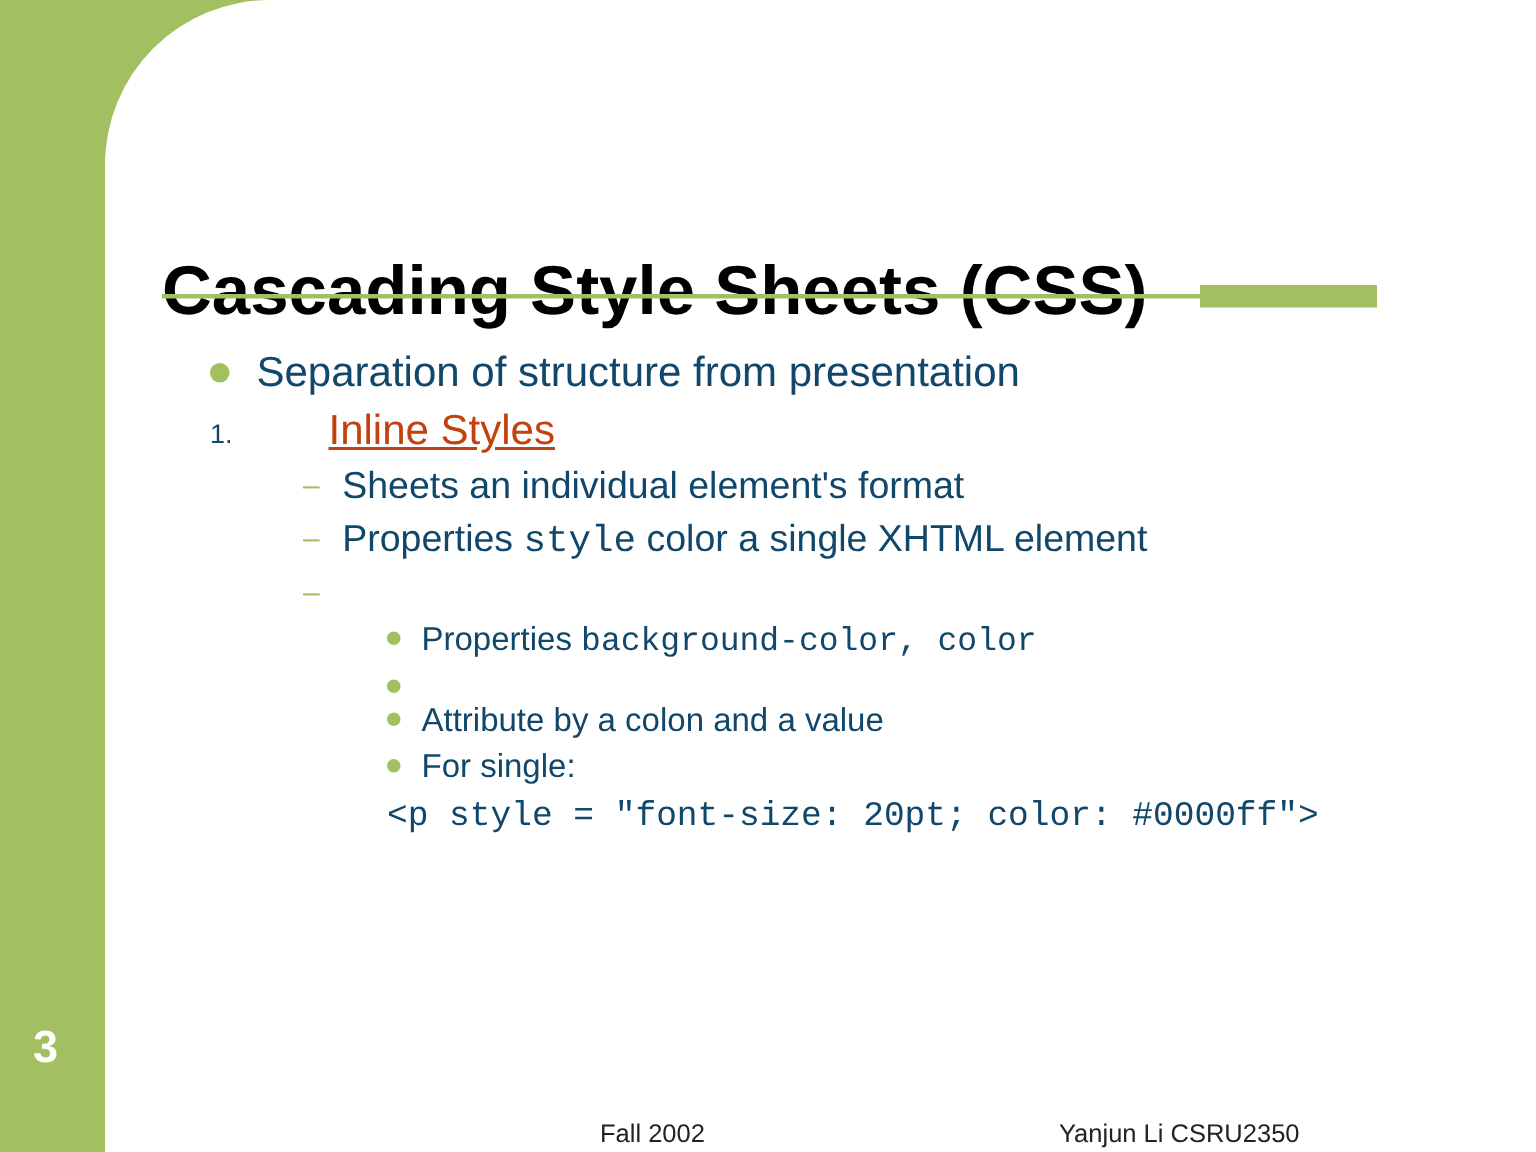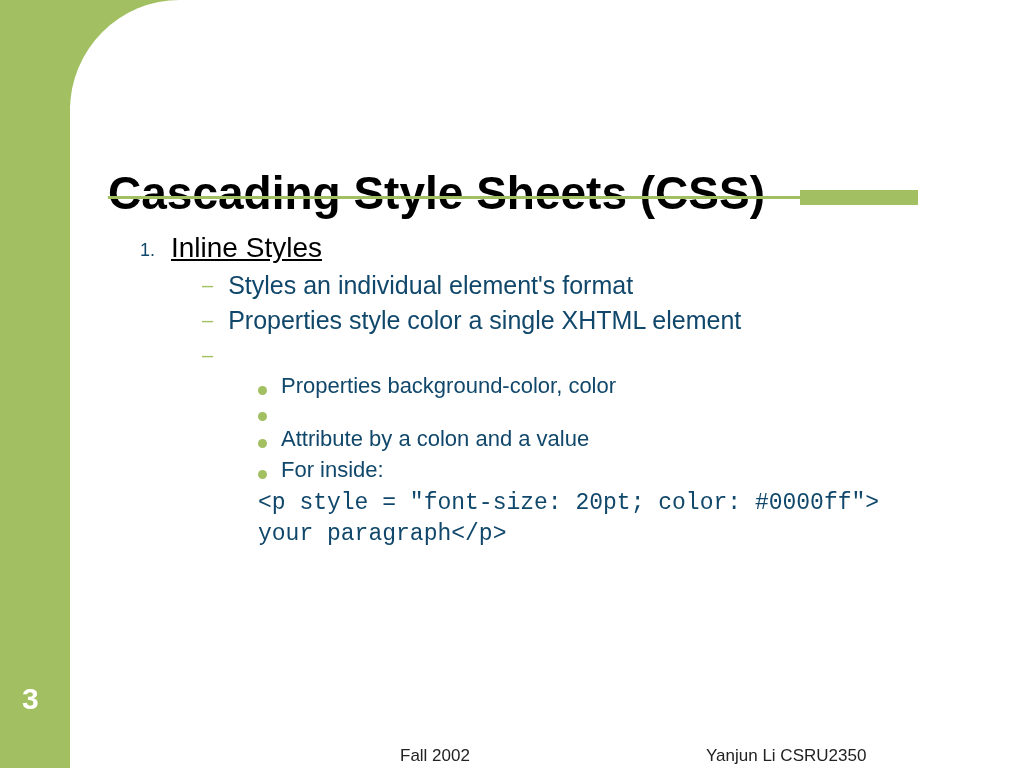--- a/index.html
+++ b/index.html
@@ -93,22 +93,23 @@
     .num {
       font-size: 18px;
       color: #10476a;
       margin-right: 18px;
       margin-top: 8px;
       width: 13px;
       text-align: center;
       flex-shrink: 0;
     }
     .link-text {
-      color: #000000;
+      color: #c2410c;
       text-decoration: underline;
+      margin-left: 48px;
     }
     .sub-list {
       margin-left: 62px;
     }
     .item-sub {
       display: flex;
       align-items: flex-start;
       margin-bottom: 6px;
       font-size: 25px;
     }
@@ -117,35 +118,35 @@
       margin-right: 15px;
       font-size: 20px;
       margin-top: 3px;
       flex-shrink: 0;
     }
     .sub-sub-list {
       margin-left: 118px;
     }
     .item-subsub {
       display: flex;
-      align-items: center;
+      align-items: flex-start;
       margin-bottom: 5px;
       font-size: 22px;
     }
     .bullet-small {
       width: 9px;
       height: 9px;
       border-radius: 50%;
       background: #a2c061;
       margin-right: 14px;
       margin-top: 8px;
       flex-shrink: 0;
     }
     .code {
-      font-family: Liberation Sans, sans-serif;
+      font-family: Liberation Mono, monospace;
     }
     .code-block {
       margin-left: 118px;
       font-family: "Courier New", monospace;
       font-size: 23px;
       color: #10476a;
       line-height: 1.35;
     }
     .page-number {
       position: absolute;
@@ -177,30 +178,34 @@
 
 <div class="sidebar-green"></div>
 <div class="top-corner"></div>
 
 <h1 class="slide-title">Cascading Style Sheets (CSS)</h1>
 <div class="underline"></div>
 <div class="underline-accent"></div>
 
 <div class="content">
 
+  <div class="item-main">
+    <div class="bullet-round"></div>
+    <div>Separation of structure from presentation</div>
+  </div>
 
   <div class="numbered">
     <div class="num">1.</div>
     <div class="link-text">Inline Styles</div>
   </div>
 
   <div class="sub-list">
     <div class="item-sub">
       <div class="dash">–</div>
-      <div>Styles an individual element's format</div>
+      <div>Sheets an individual element's format</div>
     </div>
     <div class="item-sub">
       <div class="dash">–</div>
       <div>
         <span>Properties </span><span class="code">style</span><span>  color a single XHTML element</span>
       </div>
     </div>
     <div class="item-sub">
       <div class="dash">–</div>
     </div>
@@ -215,27 +220,26 @@
     </div>
     <div class="item-subsub">
       <div class="bullet-small"></div>
     </div>
     <div class="item-subsub">
       <div class="bullet-small"></div>
       <div>Attribute by a colon and a value</div>
     </div>
     <div class="item-subsub">
       <div class="bullet-small"></div>
-      <div>For inside:</div>
+      <div>For single:</div>
     </div>
   </div>
 
   <div class="code-block">
     <div>&lt;p style = "font-size: 20pt; color: #0000ff"&gt;</div>
-    <div> your paragraph&lt;/p&gt;</div>
   </div>
 
 </div>
 
 <div class="page-number">3</div>
 
 <div class="footer">
   <div class="footer-center">Fall 2002</div>
   <div class="footer-right">Yanjun Li    CSRU2350</div>
 </div>

